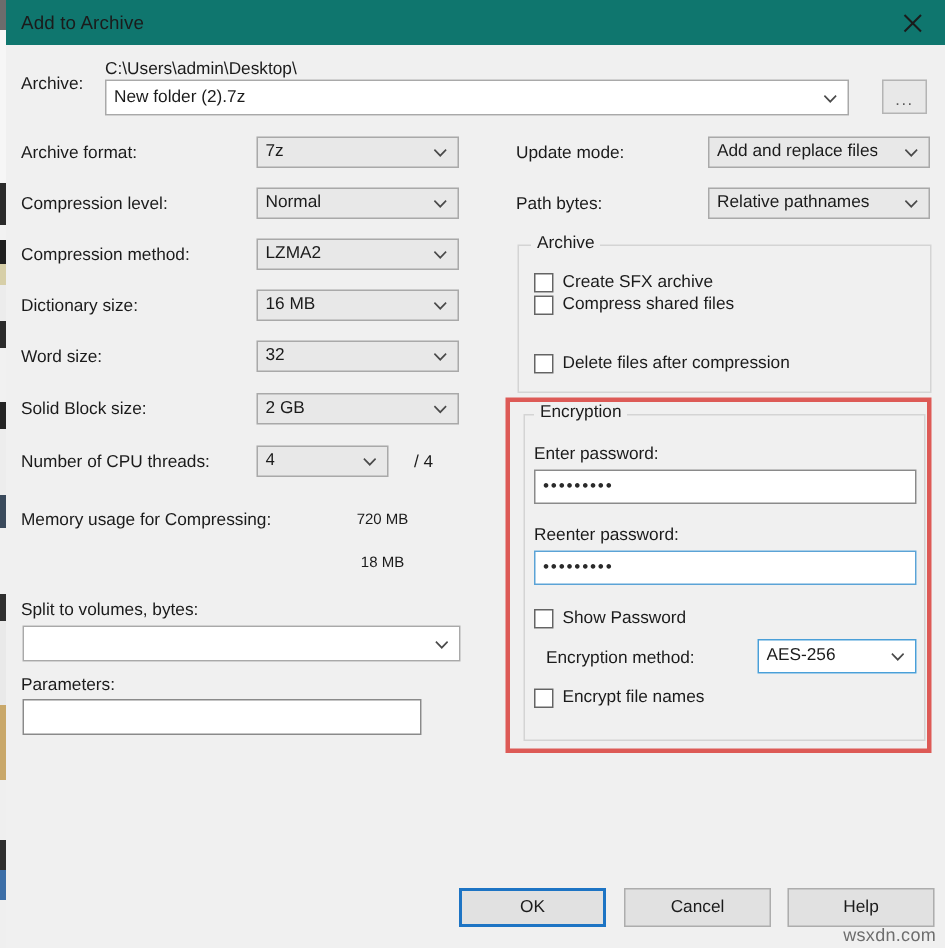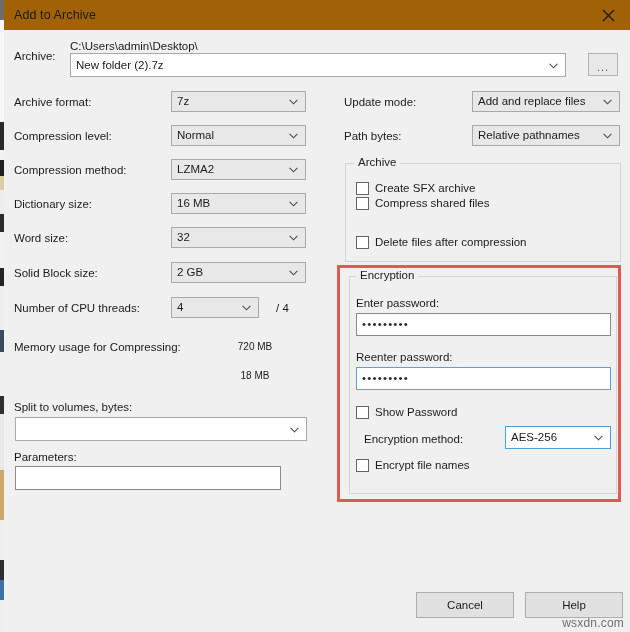--- a/index.html
+++ b/index.html
@@ -47,21 +47,21 @@
         #3d6fa8 580px, #3d6fa8 600px,
         #efefef 600px, #efefef 632px);
     z-index: 40;
   }
 
   
   #titlebar {
     position: absolute;
     left: 4px; top: 0;
     width: 626px; height: 30px;
-    background: #a16207;
+    background: #0f766e;
     border-bottom: 1px solid #a3a3a3;
   }
   #title-text {
     position: absolute;
     left: 10px; top: 8px;
     font-size: 12.5px;
     color: #1b1b1b;
     letter-spacing: 0.1px;
     white-space: nowrap;
   }
@@ -430,18 +430,19 @@
       </span>
     </div>
 
     <div class="cbrow" style="left:352px; top:427px;">
       <span class="cbox"></span>
       <span class="cbtext">Encrypt file names</span>
     </div>
 
     <div id="red-highlight" style="left:333px; top:235px; width:284px; height:237px;"></div>
 
+    <div class="btn default" style="left:302px; top:562px; width:98px;">OK</div>
     <div class="btn" style="left:412px; top:562px; width:98px;">Cancel</div>
     <div class="btn" style="left:521px; top:562px; width:98px;">Help</div>
   </div>
 
   <div id="watermark">wsxdn.com</div>
 </div>
 
 </body></html>

